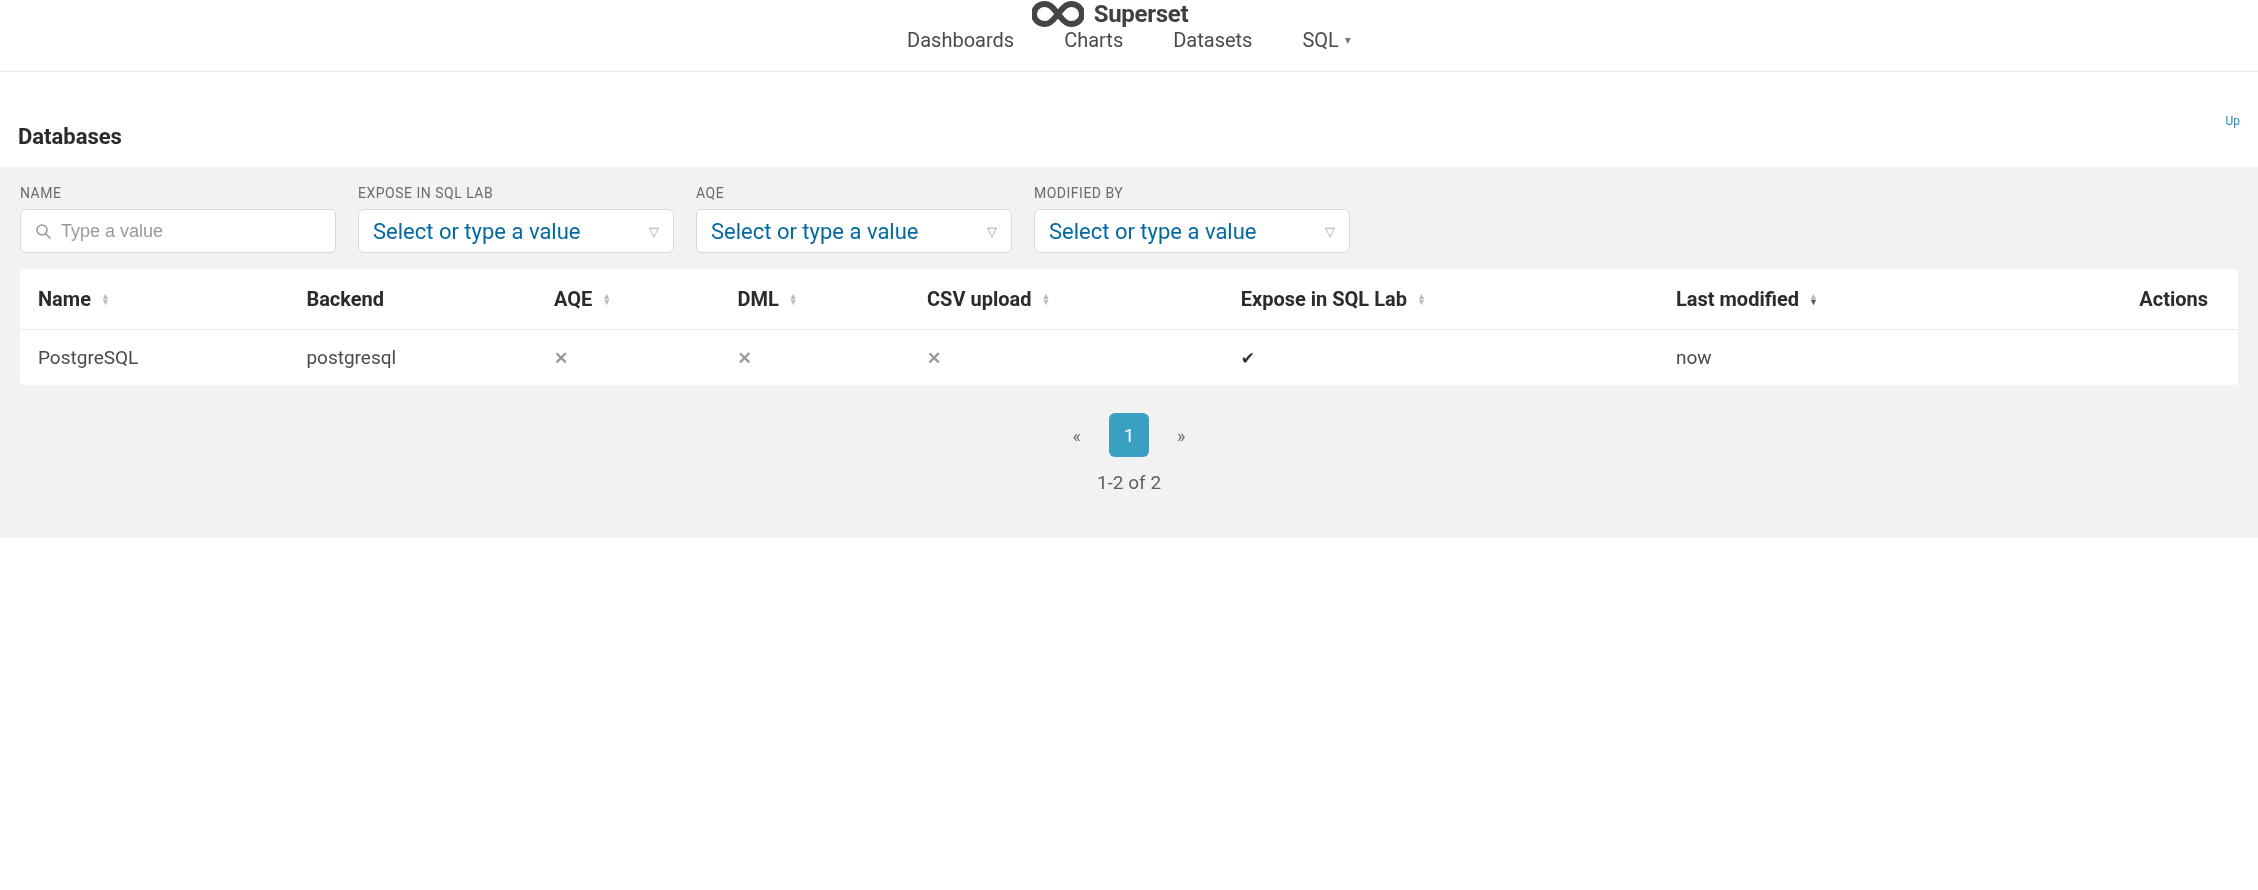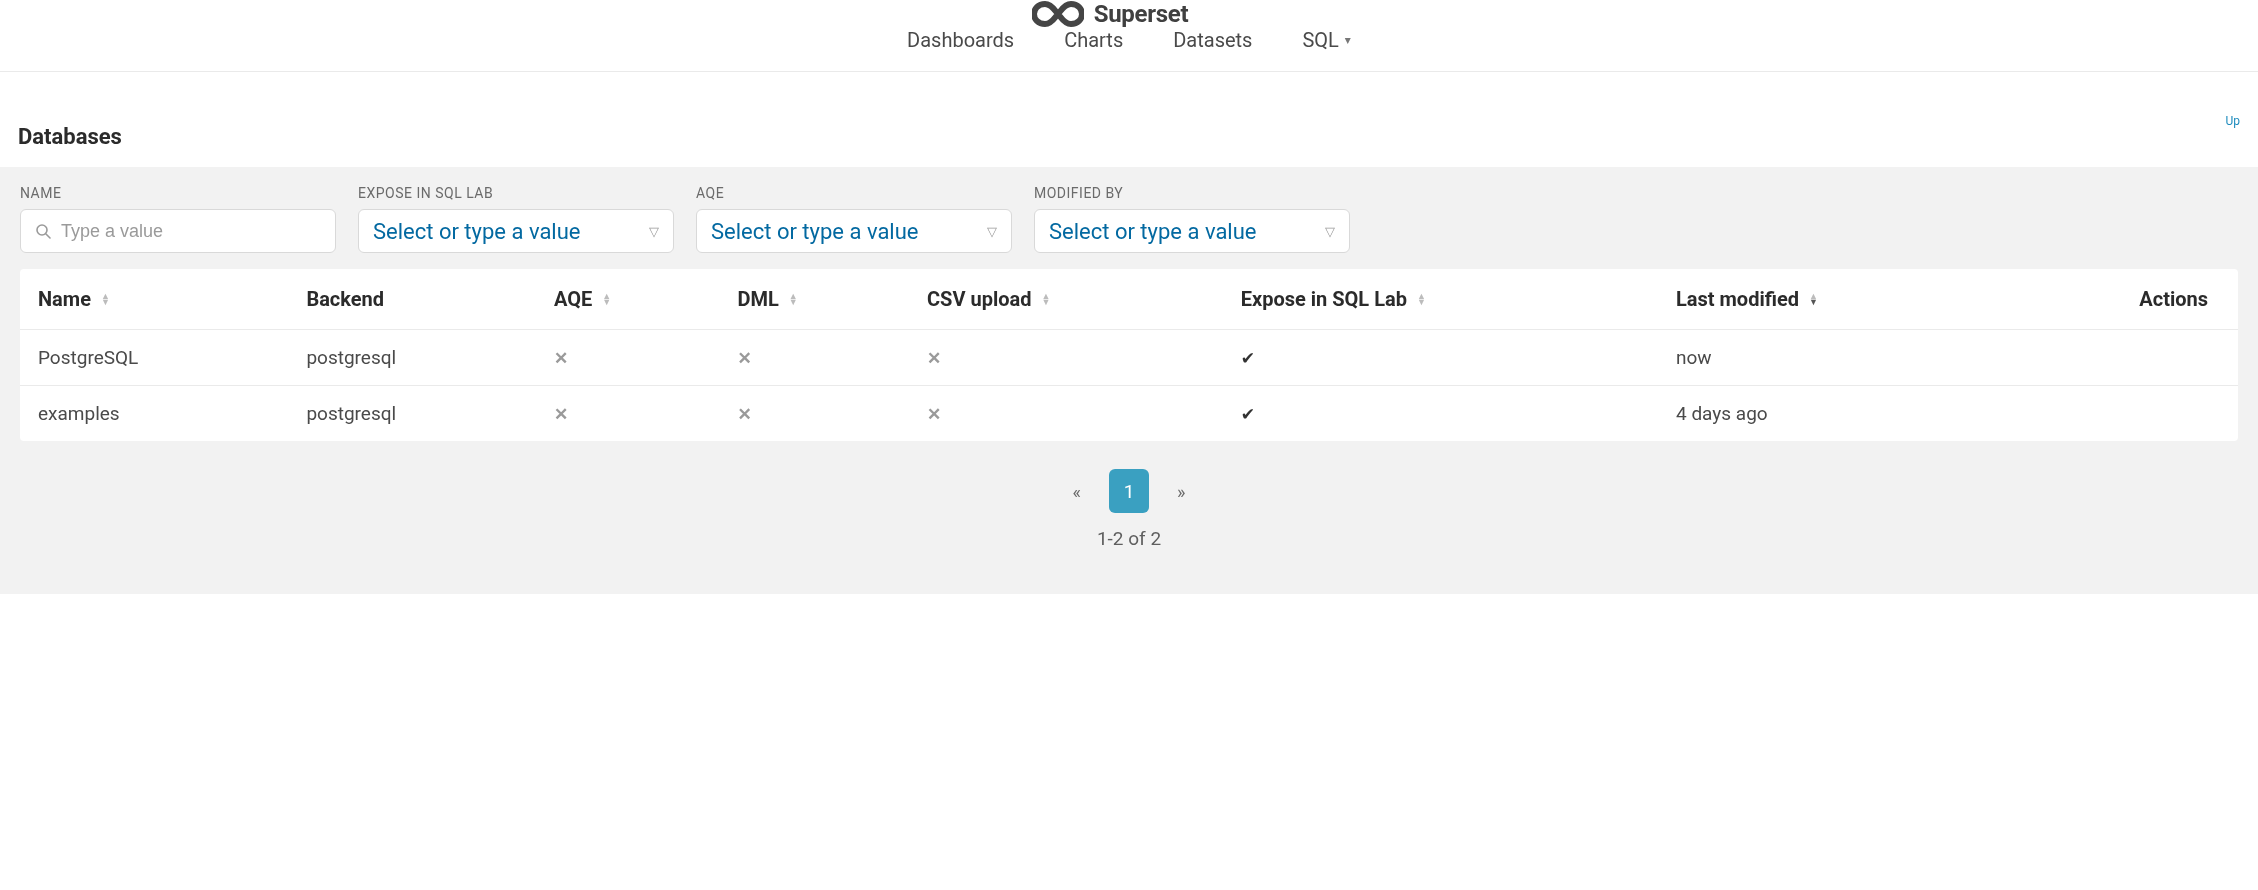--- a/index.html
+++ b/index.html
@@ -300,30 +300,20 @@
           <tr>
             <td>PostgreSQL</td>
             <td>postgresql</td>
             <td><span class="x-icon">✕</span></td>
             <td><span class="x-icon">✕</span></td>
             <td><span class="x-icon">✕</span></td>
             <td><span class="check-icon">✔</span></td>
             <td>now</td>
             <td class="col-actions"></td>
           </tr>
-          <tr>
-            <td>examples</td>
-            <td>postgresql</td>
-            <td><span class="x-icon">✕</span></td>
-            <td><span class="x-icon">✕</span></td>
-            <td><span class="x-icon">✕</span></td>
-            <td><span class="check-icon">✔</span></td>
-            <td>4 days ago</td>
-            <td class="col-actions"></td>
-          </tr>
         </tbody>
     </table>
   </div>
 
   <div class="pagination">
     <div class="pager-row">
       <span class="pager-arrow">«</span>
       <span class="page-btn">1</span>
       <span class="pager-arrow">»</span>
     </div>

